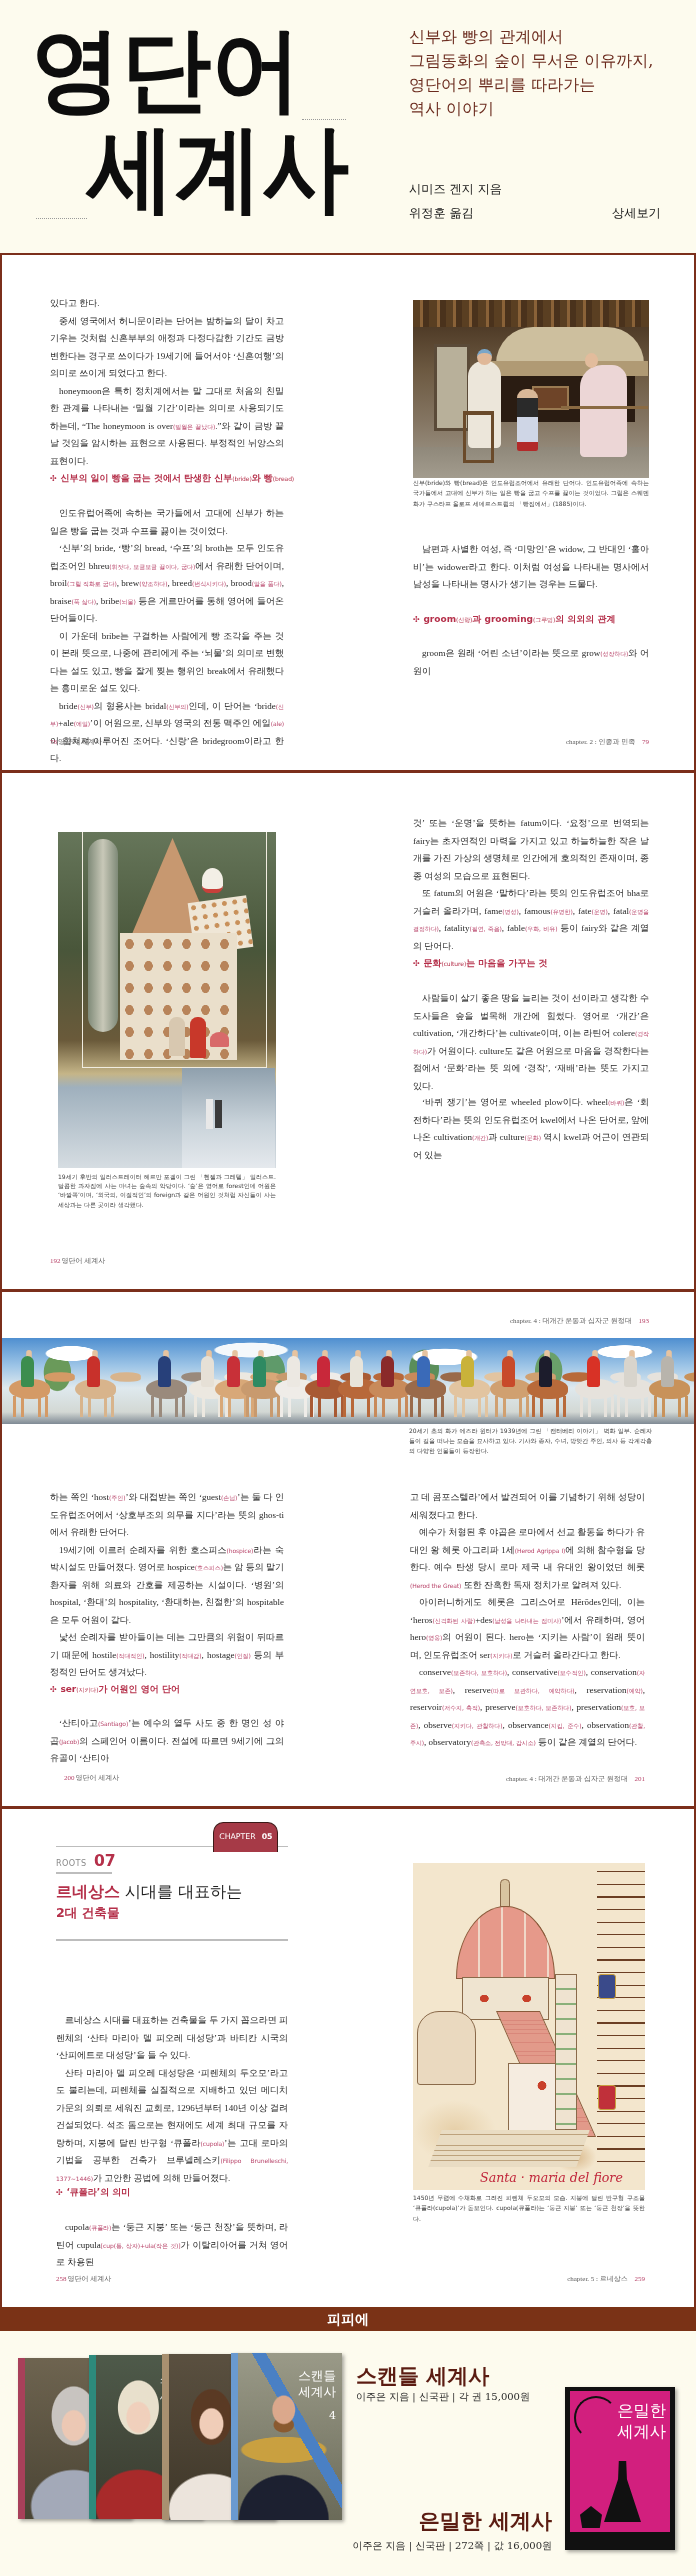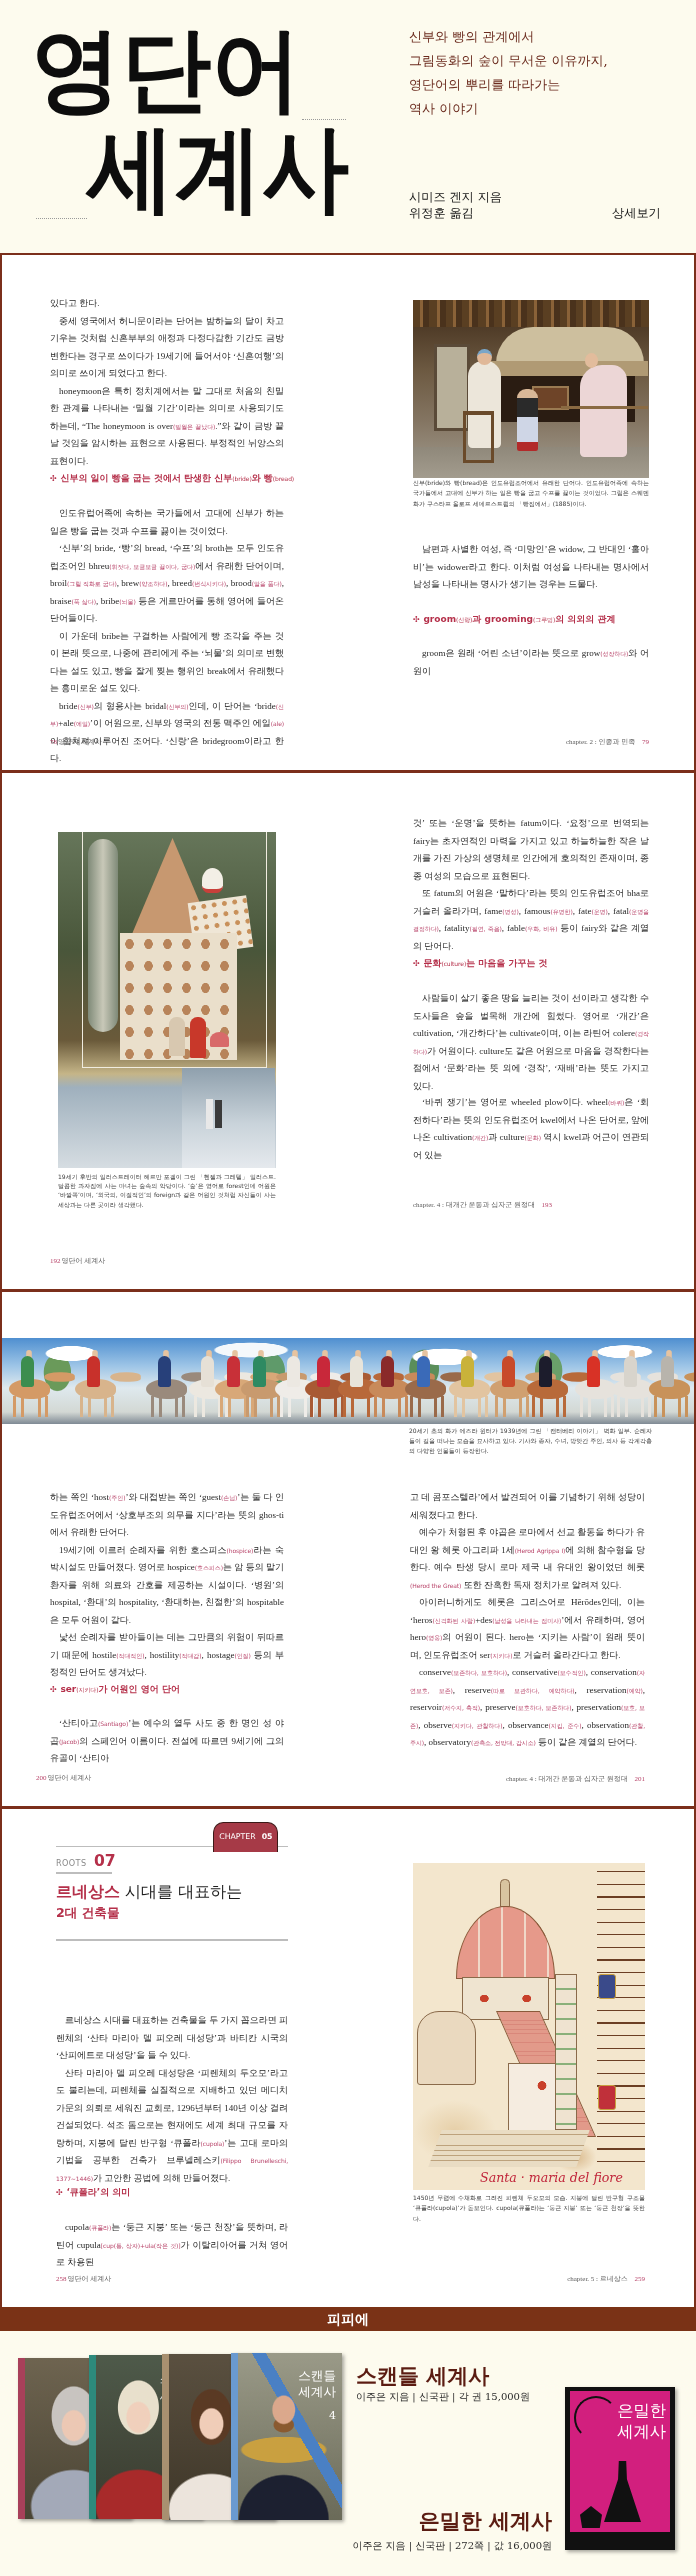--- a/index.html
+++ b/index.html
@@ -4,21 +4,21 @@
 <style>
 *{box-sizing:border-box;margin:0;padding:0}
 :root{--cream:#fdfbee;--border:#7b2f1b;--accent:#b5304a;--gloss:#b9466b;--tagline:#6b2b1e;--banner:#7a3216;--promo:#5b1c12;--tab:#a63a47}
 html,body{width:696px;height:2576px;overflow:hidden}
 body{position:relative;background:var(--cream);font-family:"Liberation Serif",serif;color:#262626}
 .a{position:absolute}
 
 .hdr{left:0;top:0;width:696px;height:253px;background:var(--cream)}
 .big{font-family:"DejaVu Sans",sans-serif;font-weight:bold;color:#0d0d0d;white-space:nowrap;line-height:1;transform-origin:left top}
 .dots{height:0;border-top:1.1px dotted #9a9a9a}
-.tagline{font-family:"DejaVu Serif",serif;font-size:13px;line-height:24px;color:var(--tagline);white-space:nowrap}
+.tagline{font-family:"DejaVu Serif",serif;font-size:16px;line-height:24px;color:var(--tagline);white-space:nowrap}
 .credit{font-family:"DejaVu Serif",serif;font-size:12.2px;line-height:18px;color:#161616;white-space:nowrap;text-decoration:none}
 
 .frame{left:0;top:253px;width:696px;height:2054px;background:#fff;border:2.2px solid var(--border);border-bottom:none}
 .sep{left:0;width:696px;height:2.6px;background:var(--border)}
 
 .bt{font-size:9px;line-height:17.5px;text-align:justify;color:#262626}
 .bt p{text-indent:9px}
 .bt p.cont{text-indent:0}
 .gl{font-family:"DejaVu Sans",sans-serif;font-size:6px;color:var(--gloss);letter-spacing:-0.1px;text-indent:0}
 .hd{font-family:"DejaVu Sans",sans-serif;font-weight:bold;font-size:9px;line-height:18px;color:var(--accent);white-space:nowrap}
@@ -72,21 +72,21 @@
   <div class="a big" style="left:31px;top:24.4px;font-size:92px;transform:scaleX(0.98)">영단어</div>
   <div class="a dots" style="left:302px;top:119px;width:44px"></div>
   <div class="a big" style="left:87px;top:121px;font-size:95px;transform:scaleX(0.92)">세계사</div>
   <div class="a dots" style="left:36px;top:218px;width:51px"></div>
   <div class="a tagline" style="left:409px;top:25px">
     <div>신부와 빵의 관계에서</div>
     <div>그림동화의 숲이 무서운 이유까지,</div>
     <div>영단어의 뿌리를 따라가는</div>
     <div>역사 이야기</div>
   </div>
-  <div class="a credit" style="left:409px;top:188px">시미즈 겐지 지음</div>
+  <div class="a credit" style="left:409px;top:180px">시미즈 겐지 지음</div>
   <div class="a credit" style="left:409px;top:204px">위정훈 옮김</div>
   <a class="a credit" style="left:612px;top:204px">상세보기</a>
 </header>
 
 <div class="a frame"></div>
 <div class="a sep" style="top:770px"></div>
 <div class="a sep" style="top:1289px"></div>
 <div class="a sep" style="top:1806px"></div>
 
 <div class="a bt" style="left:50px;top:295px;width:234px">
@@ -162,21 +162,21 @@
 </div>
 <div class="a hd" style="left:413px;top:954px">
   <span class="orn">✣</span><span>문화<span class="gl">(culture)</span>는 마음을 가꾸는 것</span>
 </div>
 <div class="a bt" style="left:413px;top:990px;width:236px">
   <p>사람들이 살기 좋은 땅을 늘리는 것이 선이라고 생각한 수도사들은 숲을 벌목해 개간에 힘썼다. 영어로 ‘개간’은 cultivation, ‘개간하다’는 cultivate이며, 이는 라틴어 colere<span class="gl">(경작하다)</span>가 어원이다. culture도 같은 어원으로 마음을 경작한다는 점에서 ‘문화’라는 뜻 외에 ‘경작’, ‘재배’라는 뜻도 가지고 있다.</p>
 </div>
 <div class="a bt" style="left:413px;top:1094px;width:236px">
   <p>‘바퀴 쟁기’는 영어로 wheeled plow이다. wheel<span class="gl">(바퀴)</span>은 ‘회전하다’라는 뜻의 인도유럽조어 kwel에서 나온 단어로, 앞에 나온 cultivation<span class="gl">(개간)</span>과 culture<span class="gl">(문화)</span> 역시 kwel과 어근이 연관되어 있는</p>
 </div>
-<div class="a ft" style="left:413px;top:1200px;width:236px;text-align:left">
+<div class="a ft" style="left:413px;top:1316px;width:236px;text-align:right">
   <span>chapter. 4 : 대개간 운동과 십자군 원정대</span><span class="pgr">193</span>
 </div>
 
 <div class="a img pano" style="left:2.2px;top:1338px;width:692px;height:86px">
   <div class="a rider" style="left:3.7px;--c:#3c8d4f;--h:#d49a66"></div>
   <div class="a rider" style="left:70px;--c:#c8312b;--h:#d8b48c"></div>
   <div class="a rider" style="left:141px;--c:#27407a;--h:#9a8a7c"></div>
   <div class="a rider" style="left:184px;--c:#e6e0d6;--h:#ece8e0"></div>
   <div class="a rider" style="left:210px;--c:#c83038;--h:#d8a878"></div>
   <div class="a rider" style="left:236px;--c:#2e8a62;--h:#c89a6e"></div>
@@ -198,21 +198,21 @@
   <p class="cont">하는 쪽인 ‘host<span class="gl">(주인)</span>’와 대접받는 쪽인 ‘guest<span class="gl">(손님)</span>’는 둘 다 인도유럽조어에서 ‘상호부조의 의무를 지다’라는 뜻의 ghos-ti에서 유래한 단어다.</p>
   <p>19세기에 이르러 순례자를 위한 호스피스<span class="gl">(hospice)</span>라는 숙박시설도 만들어졌다. 영어로 hospice<span class="gl">(호스피스)</span>는 암 등의 말기 환자를 위해 의료와 간호를 제공하는 시설이다. ‘병원’의 hospital, ‘환대’의 hospitality, ‘환대하는, 친절한’의 hospitable은 모두 어원이 같다.</p>
   <p>낯선 순례자를 받아들이는 데는 그만큼의 위험이 뒤따르기 때문에 hostile<span class="gl">(적대적인)</span>, hostility<span class="gl">(적대감)</span>, hostage<span class="gl">(인질)</span> 등의 부정적인 단어도 생겨났다.</p>
 </div>
 <div class="a hd" style="left:50px;top:1680px">
   <span class="orn">✣</span><span>ser<span class="gl">(지키다)</span>가 어원인 영어 단어</span>
 </div>
 <div class="a bt" style="left:50px;top:1715px;width:234px">
   <p>‘산티아고<span class="gl">(Santiago)</span>’는 예수의 열두 사도 중 한 명인 성 야곱<span class="gl">(Jacob)</span>의 스페인어 이름이다. 전설에 따르면 9세기에 그의 유골이 ‘산티아</p>
 </div>
-<div class="a ft" style="left:36px;top:1773px">
+<div class="a ft" style="left:64px;top:1773px">
   <span class="pgn">200</span><span>영단어 세계사</span>
 </div>
 
 <div class="a bt" style="left:410px;top:1489px;width:235px">
   <p class="cont">고 데 콤포스텔라’에서 발견되어 이를 기념하기 위해 성당이 세워졌다고 한다.</p>
   <p>예수가 처형된 후 야곱은 로마에서 선교 활동을 하다가 유대인 왕 헤롯 아그리파 1세<span class="gl">(Herod Agrippa I)</span>에 의해 참수형을 당한다. 예수 탄생 당시 로마 제국 내 유대인 왕이었던 헤롯<span class="gl">(Herod the Great)</span> 또한 잔혹한 독재 정치가로 알려져 있다.</p>
   <p>아이러니하게도 헤롯은 그리스어로 Hērōdes인데, 이는 ‘heros<span class="gl">(신격화된 사람)</span>+des<span class="gl">(남성을 나타내는 접미사)</span>’에서 유래하며, 영어 hero<span class="gl">(영웅)</span>의 어원이 된다. hero는 ‘지키는 사람’이 원래 뜻이며, 인도유럽조어 ser<span class="gl">(지키다)</span>로 거슬러 올라간다고 한다.</p>
   <p>conserve<span class="gl">(보존하다, 보호하다)</span>, conservative<span class="gl">(보수적인)</span>, conservation<span class="gl">(자연보호, 보존)</span>, reserve<span class="gl">(따로 보관하다, 예약하다)</span>, reservation<span class="gl">(예약)</span>, reservoir<span class="gl">(저수지, 축적)</span>, preserve<span class="gl">(보호하다, 보존하다)</span>, preservation<span class="gl">(보호, 보존)</span>, observe<span class="gl">(지키다, 관찰하다)</span>, observance<span class="gl">(지킴, 준수)</span>, observation<span class="gl">(관찰, 주시)</span>, observatory<span class="gl">(관측소, 전망대, 감시소)</span> 등이 같은 계열의 단어다.</p>
 </div>
 <div class="a ft" style="left:410px;top:1774px;width:235px;text-align:right">

